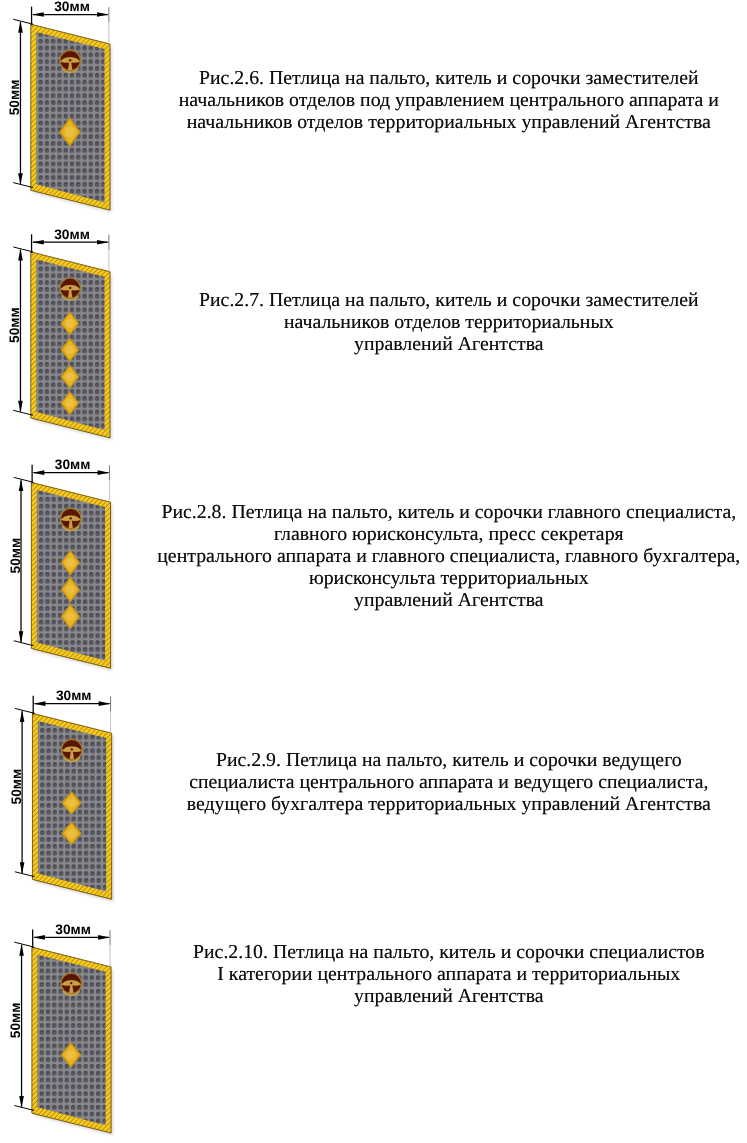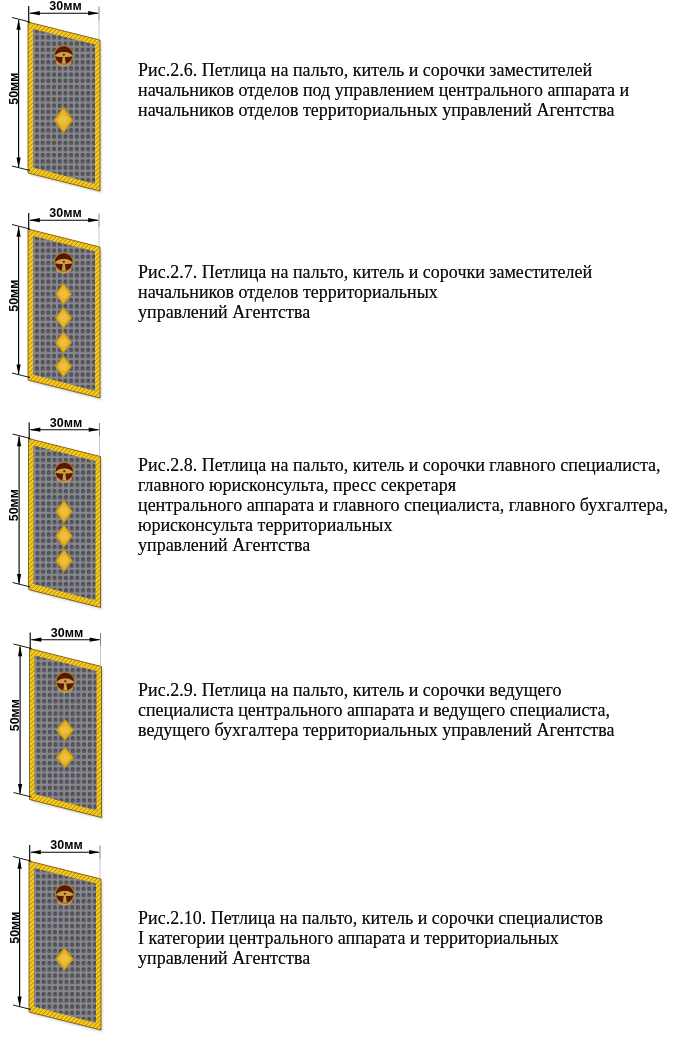--- a/index.html
+++ b/index.html
@@ -1,15 +1,15 @@
 <!DOCTYPE html>
 <html><head><meta charset="utf-8"><style>
 html,body{margin:0;padding:0;width:679px;height:1039px;background:#fff;overflow:hidden}
 body{font-family:"Liberation Serif",serif;position:relative}
-.cap{position:absolute;left:138px;width:540px;text-align:left;font-size:18px;line-height:19.9px;color:#0e0e0e;white-space:nowrap;text-shadow:0 0 0.5px rgba(0,0,0,0.6)}
+.cap{position:absolute;left:138px;width:540px;text-align:center;font-size:18px;line-height:19.9px;color:#0e0e0e;white-space:nowrap;text-shadow:0 0 0.5px rgba(0,0,0,0.6)}
 .dim{font-family:"Liberation Sans",sans-serif;font-size:12.5px;font-weight:bold;fill:#000}
 </style></head><body>
 <svg width="679" height="1039" style="position:absolute;left:0;top:0">
 
  <defs>
   <pattern id="fab" width="5.7" height="6.2" patternUnits="userSpaceOnUse">
     <rect width="5.7" height="6.2" fill="#88888c"></rect>
     <rect x="0.85" y="0.85" width="3.8" height="4.3" rx="1.4" fill="#4a4a54"></rect>
     <rect x="2.0" y="2.6" width="1.7" height="1.7" rx="0.6" fill="#62626e"></rect>
   </pattern>
@@ -127,12 +127,12 @@
 <text class="dim" transform="translate(17.5,66.6) rotate(-90)" text-anchor="middle">50мм</text>
 <g transform="translate(63.5,98.0) scale(0.88,0.85)">
         <use href="#dia"></use>
       </g>
 </g>
 </svg>
 <div class="cap" style="top:61px">Рис.2.6. Петлица на пальто, китель и сорочки заместителей<br>начальников отделов под управлением центрального аппарата и<br>начальников отделов территориальных управлений Агентства</div>
 <div class="cap" style="top:263px">Рис.2.7. Петлица на пальто, китель и сорочки заместителей<br>начальников отделов территориальных<br>управлений Агентства</div>
 <div class="cap" style="top:456px">Рис.2.8. Петлица на пальто, китель и сорочки главного специалиста,<br>главного юрисконсульта, пресс секретаря<br>центрального аппарата и главного специалиста, главного бухгалтера,<br>юрисконсульта территориальных<br>управлений Агентства</div>
 <div class="cap" style="top:681px">Рис.2.9. Петлица на пальто, китель и сорочки ведущего<br>специалиста центрального аппарата и ведущего специалиста,<br>ведущего бухгалтера территориальных управлений Агентства</div>
-<div class="cap" style="top:909px">Рис.2.10. Петлица на пальто, китель и сорочки специалистов<br>I категории центрального аппарата и территориальных<br>управлений Агентства</div>
+<div class="cap" style="top:856px">Рис.2.10. Петлица на пальто, китель и сорочки специалистов<br>I категории центрального аппарата и территориальных<br>управлений Агентства</div>
 </body></html>

